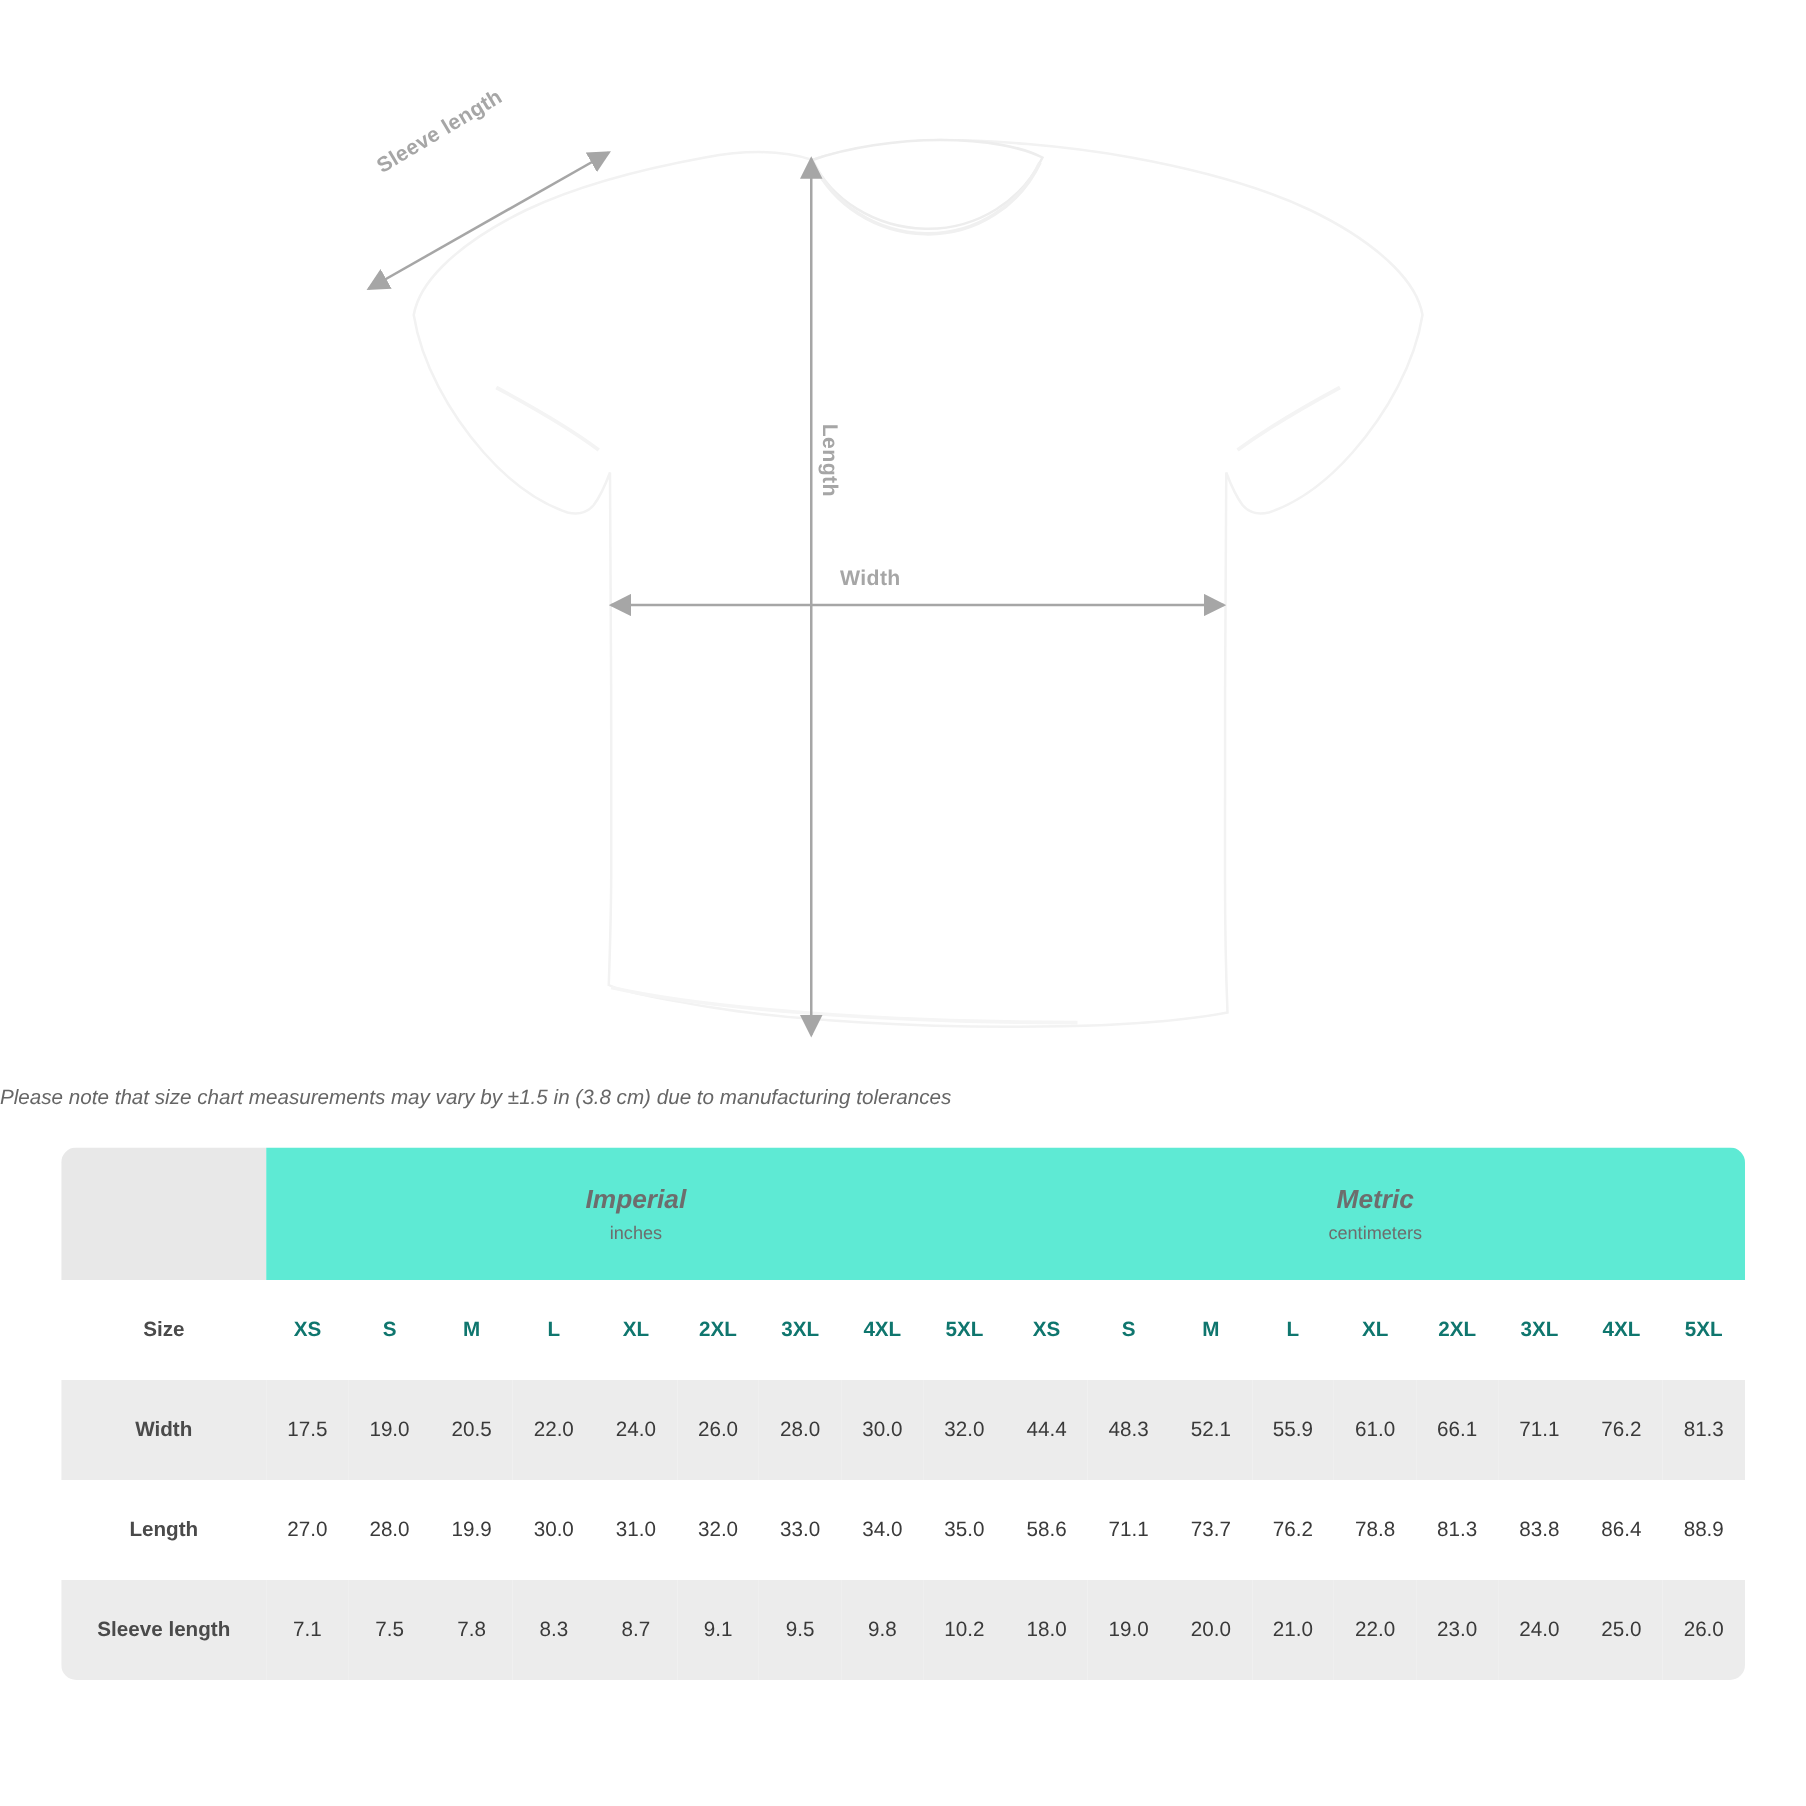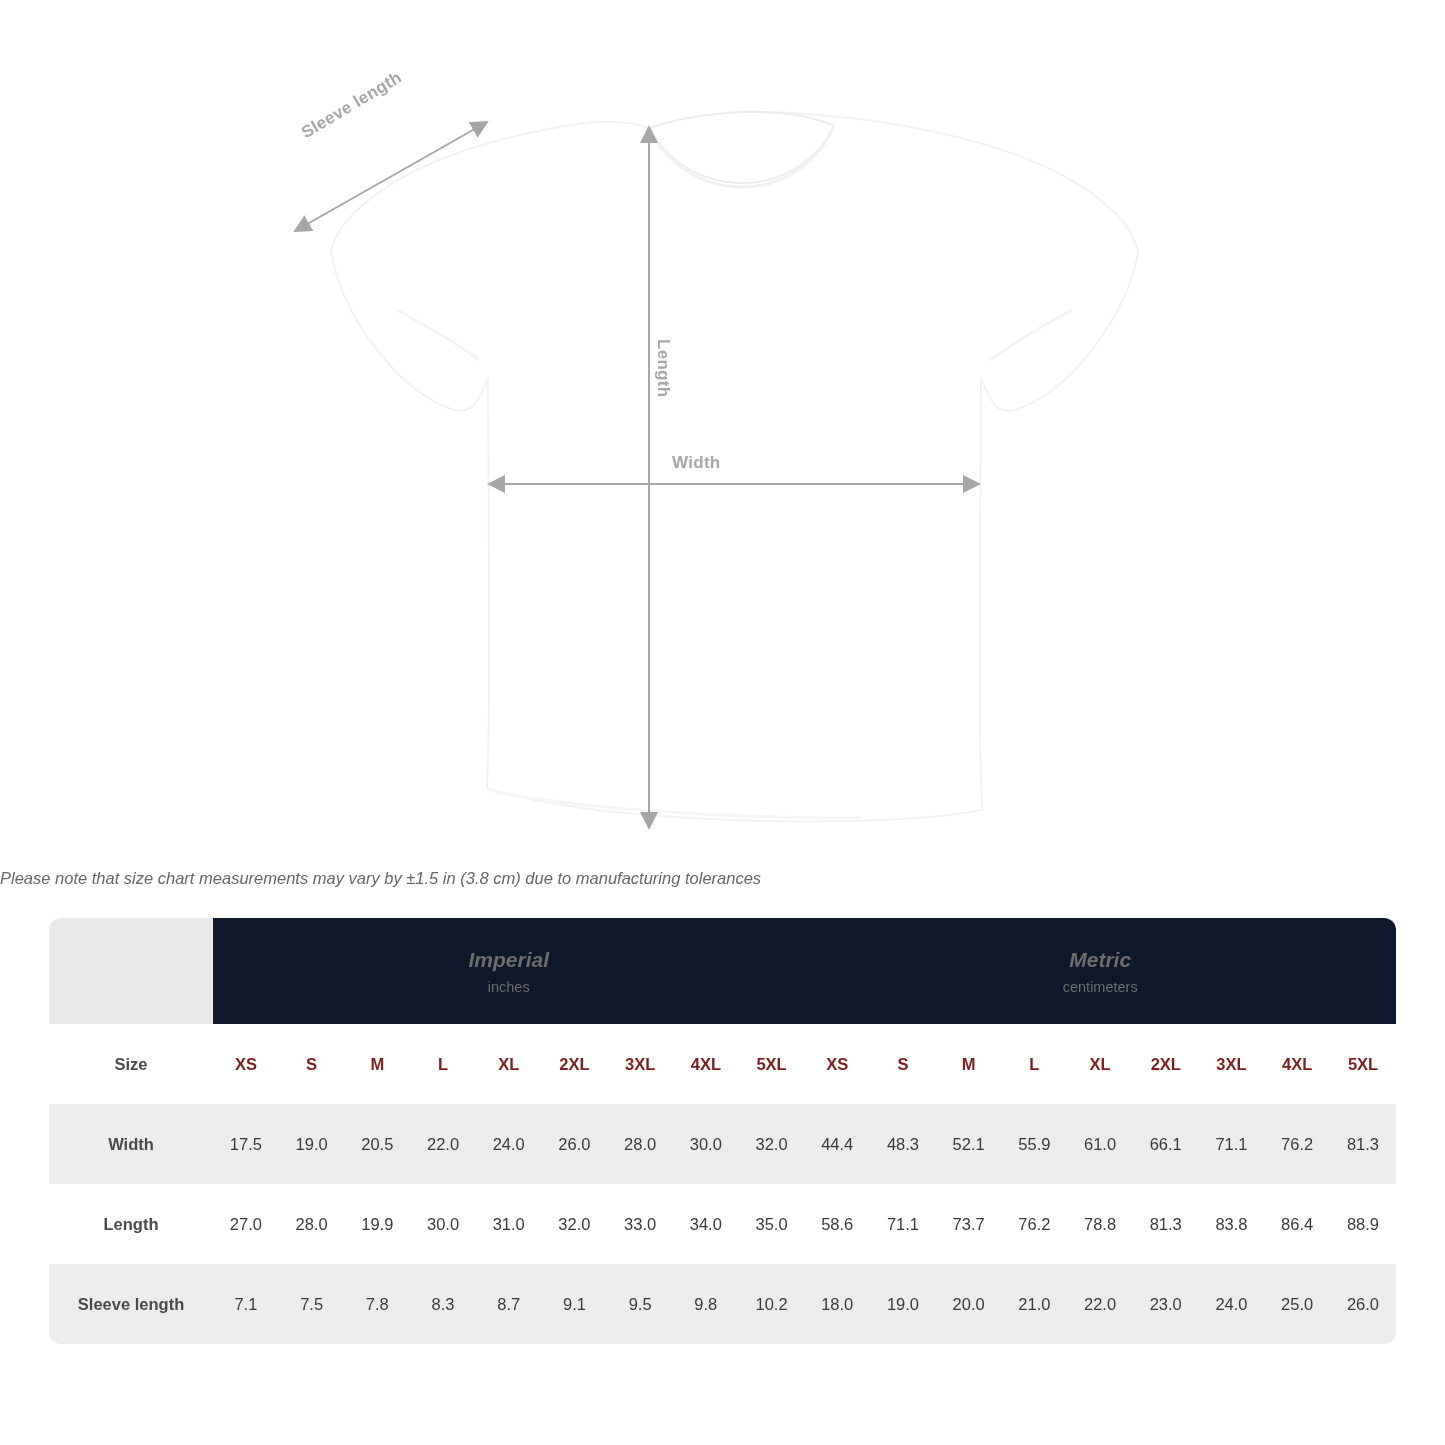--- a/index.html
+++ b/index.html
@@ -80,21 +80,21 @@
   }
   table.sizes {
     border-collapse: collapse;
     width: 100%;
     table-layout: fixed;
   }
   table.sizes col.rowhead { width: 164px; }
   table.sizes col.val { width: 65.7px; }
 
   .unit-head {
-    background: #0f172a;
+    background: #5eead4;
     height: 104px;
     text-align: center;
     vertical-align: middle;
   }
   .unit-head .u-title {
     font-size: 21px;
     font-weight: bold;
     font-style: italic;
     color: #6d6d6d;
     line-height: 1.25;
@@ -124,21 +124,21 @@
   }
   td.cell {
     font-size: 16.5px;
     color: #3a3a3a;
     text-align: center;
     vertical-align: middle;
   }
   tr.shade th, tr.shade td { background: #ececec; }
   tr.plain th, tr.plain td { background: #ffffff; }
   tr.r-size th, tr.r-size td { background: #ffffff; }
-  tr.r-size td.cell { font-weight: bold; color: #7f1d1d; }
+  tr.r-size td.cell { font-weight: bold; color: #0f766e; }
   tr.r-size th.rowhead { font-weight: bold; }
 </style>
 </head>
 <body>
 
 <div class="page">
 
   <div class="diagram">
     <svg class="shirt-svg" width="1445" height="855" viewBox="0 0 1445 855">
       <defs>

